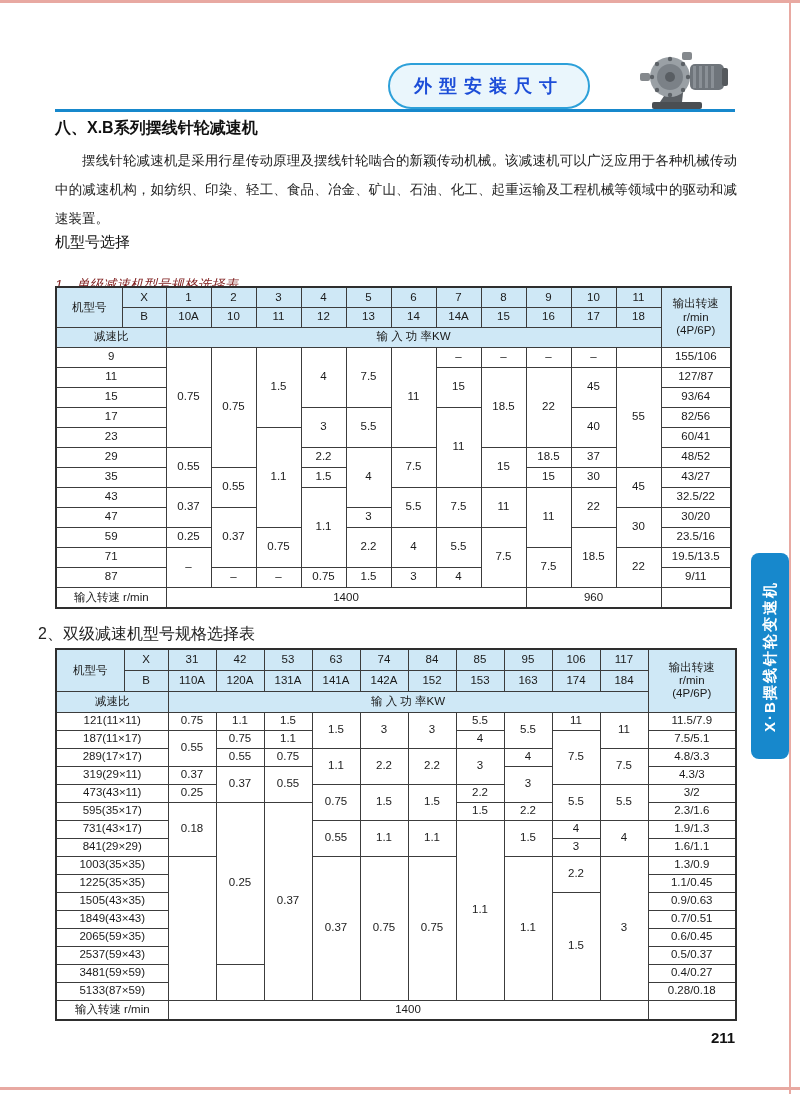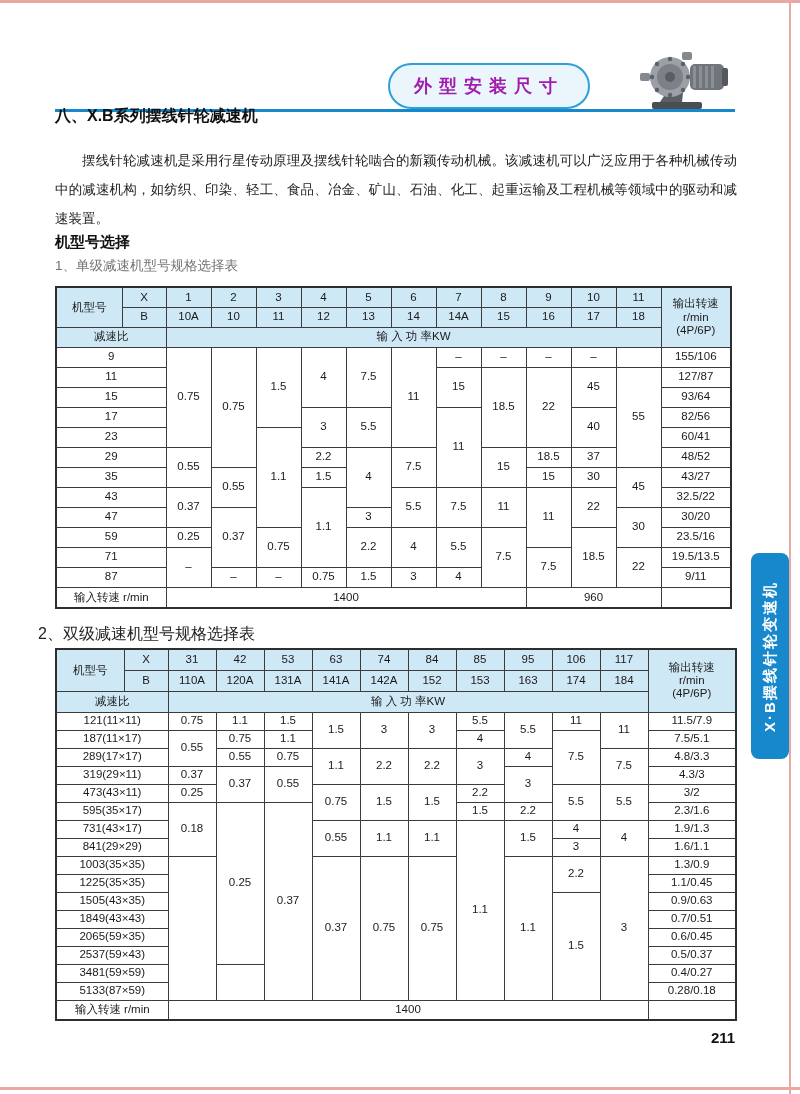--- a/index.html
+++ b/index.html
@@ -5,29 +5,29 @@
   html,body{margin:0;padding:0;background:#ffffff;}
   body{font-family:"Liberation Sans","DejaVu Sans",sans-serif;color:#1c1c1c;}
   #page{position:relative;width:800px;height:1094px;background:#fff;overflow:hidden;}
   .frame-top{position:absolute;left:0;top:0;width:800px;height:3px;background:#e8a9a2;}
   .frame-right{position:absolute;left:789px;top:0;width:2px;height:1094px;background:#e8a9a2;}
   .frame-bottom{position:absolute;left:0;top:1087px;width:800px;height:3px;background:#e8a9a2;}
 
   .badge{position:absolute;left:388px;top:63px;width:198px;height:42px;
          border:2px solid #2da0d9;border-radius:23px;background:#eaf6fc;
          display:flex;align-items:center;justify-content:center;
-         font-size:18px;font-weight:bold;letter-spacing:7px;color:#a21caf;}
+         font-size:18px;font-weight:bold;letter-spacing:7px;color:#1d4ed8;}
   .photo{position:absolute;left:638px;top:50px;width:92px;height:62px;}
   .blue-rule{position:absolute;left:55px;top:109px;width:680px;height:3px;background:#1788cc;}
 
-  .h1{position:absolute;left:55px;top:106px;font-size:16px;font-weight:bold;color:#111;}
+  .h1{position:absolute;left:55px;top:118px;font-size:16px;font-weight:bold;color:#111;}
   .para{position:absolute;left:55px;top:146px;width:682px;font-size:13.5px;line-height:29px;
         text-indent:2em;color:#222;text-align:justify;}
-  .h2{position:absolute;left:55px;top:233px;font-size:15px;font-weight:bold;color:#111;}
-  .sub1{position:absolute;left:55px;top:257px;font-size:13.5px;color:#737373;}
+  .h2{position:absolute;left:55px;top:233px;font-size:15px;font-weight:normal;color:#111;}
+  .sub1{position:absolute;left:55px;top:276px;font-size:13.5px;color:#7f1d1d;font-style:italic;}
   .sub2{position:absolute;left:38px;top:624px;font-size:16px;color:#222;}
 
   table{border-collapse:collapse;table-layout:fixed;position:absolute;left:55px;background:#fff;}
   #table1{top:286px;}
   #table2{top:648px;}
   th,td{border:1px solid #3c3c3c;text-align:center;vertical-align:middle;
         padding:0;font-size:11.5px;color:#1a1a1a;overflow:hidden;white-space:pre-line;line-height:1.15;}
   table{border:2px solid #2e2e2e;}
   thead th{background:#cfe8f6;font-weight:normal;}
   #table1 thead tr{height:20px;}

